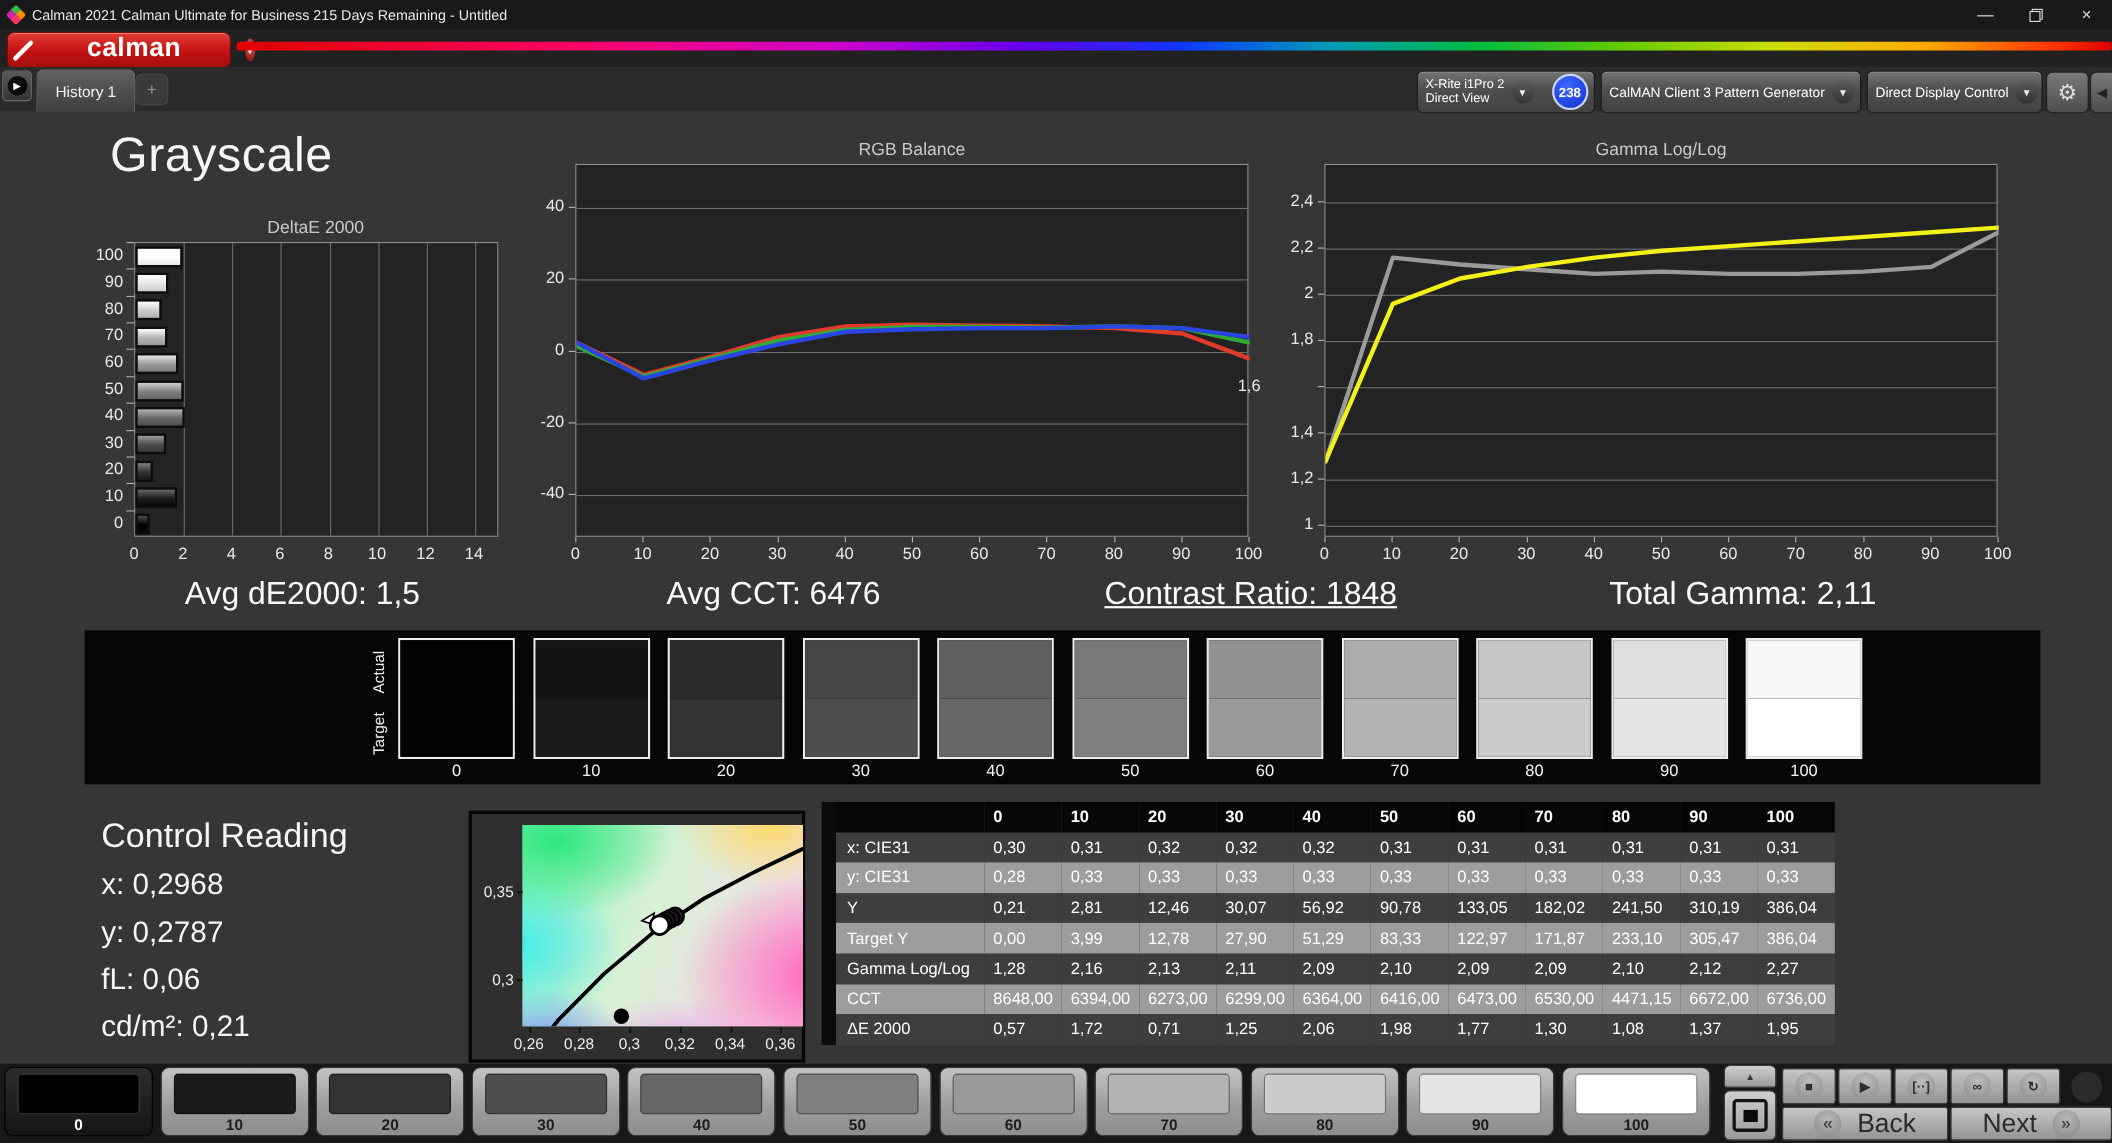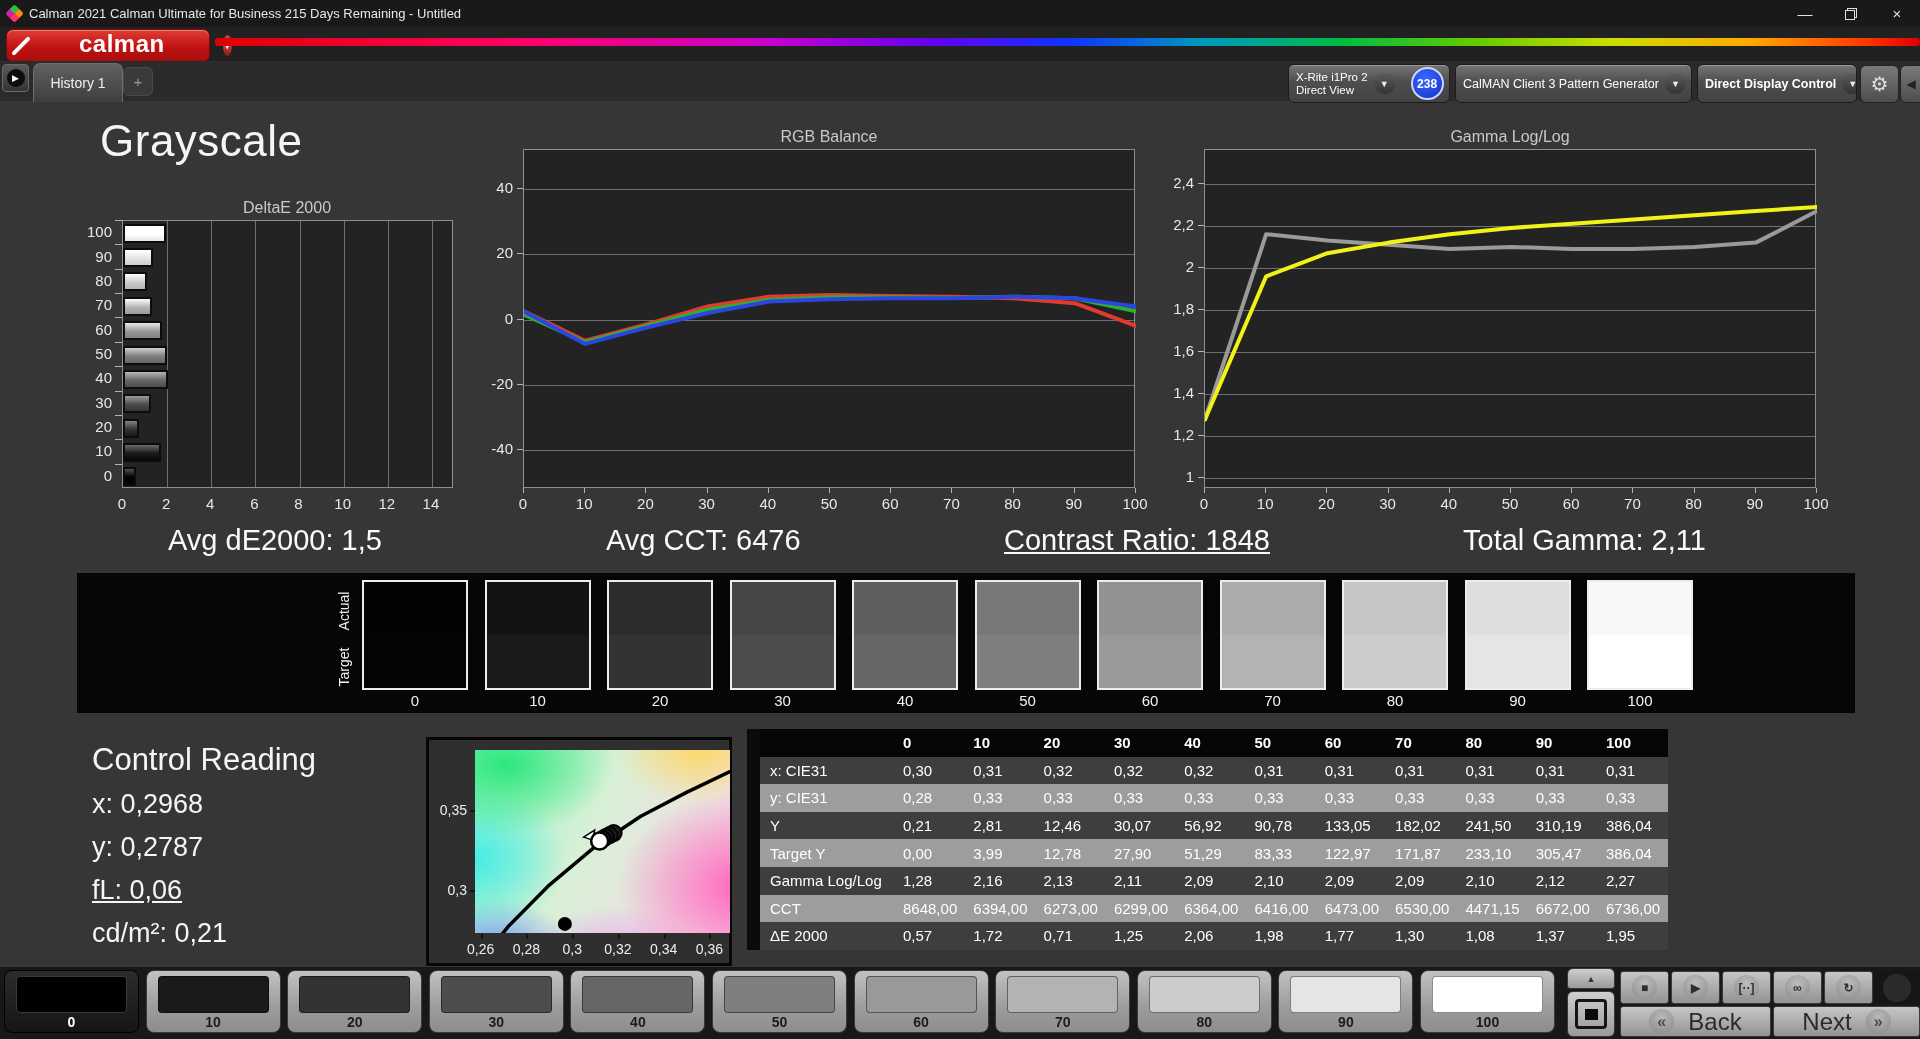--- a/index.html
+++ b/index.html
@@ -162,21 +162,21 @@
       <span class="drop-text2"><span>X-Rite i1Pro 2</span><br><span>Direct View</span></span>
       <span class="drop-caret">▼</span>
       <span id="meter-sep"></span>
       <span id="meter-badge">238</span>
     </div>
     <div class="drop-box" style="left:1455px;width:235px;">
       <span class="stripe" id="pat-stripe" style="background: rgb(46, 213, 46);"></span>
       <span class="drop-text">CalMAN Client 3 Pattern Generator</span>
       <span class="drop-caret">▼</span>
     </div>
-    <div class="drop-box" style="left:1697px;width:158px;font-weight:bold;">
+    <div class="drop-box" style="left:1697px;width:158px;">
       <span class="stripe" id="disp-stripe" style="background: rgb(242, 226, 0);"></span>
       <span class="drop-text">Direct Display Control</span>
       <span class="drop-caret">▼</span>
     </div>
     <div id="gear-btn">
         <span>⚙</span>
       </div>
     <div id="edge-btn">
         <span>◀</span>
       </div>
@@ -298,21 +298,21 @@
         </svg>
       </div>
       <div class="tick r" style="left: 1140px; top: 173.689px; width: 54px;">2,4</div>
       <div class="dash" style="left: 1198px; top: 182.689px; width: 6px; height: 1px;"></div>
       <div class="tick r" style="left: 1140px; top: 215.801px; width: 54px;">2,2</div>
       <div class="dash" style="left: 1198px; top: 224.801px; width: 6px; height: 1px;"></div>
       <div class="tick r" style="left: 1140px; top: 257.913px; width: 54px;">2</div>
       <div class="dash" style="left: 1198px; top: 266.913px; width: 6px; height: 1px;"></div>
       <div class="tick r" style="left: 1140px; top: 300.025px; width: 54px;">1,8</div>
       <div class="dash" style="left: 1198px; top: 309.025px; width: 6px; height: 1px;"></div>
-      <div class="tick r" style="left: 1140px; top: 342.137px; width: 54px;">1,6</div>
+      <div class="tick r" style="left: 1092px; top: 342.137px; width: 54px;">1,6</div>
       <div class="dash" style="left: 1198px; top: 351.137px; width: 6px; height: 1px;"></div>
       <div class="tick r" style="left: 1140px; top: 384.248px; width: 54px;">1,4</div>
       <div class="dash" style="left: 1198px; top: 393.248px; width: 6px; height: 1px;"></div>
       <div class="tick r" style="left: 1140px; top: 426.36px; width: 54px;">1,2</div>
       <div class="dash" style="left: 1198px; top: 435.36px; width: 6px; height: 1px;"></div>
       <div class="tick r" style="left: 1140px; top: 468.472px; width: 54px;">1</div>
       <div class="dash" style="left: 1198px; top: 477.472px; width: 6px; height: 1px;"></div>
       <div class="tick c" style="left: 1184px; top: 495px; width: 40px;">0</div>
       <div class="dash" style="left: 1204px; top: 488px; width: 1px; height: 5px;"></div>
       <div class="tick c" style="left: 1245.2px; top: 495px; width: 40px;">10</div>
@@ -398,21 +398,21 @@
       <div class="strip-swatch" style="left: 1510px;">
         <div class="half" style="top: 0px; background: rgb(248, 248, 248);"></div>
         <div class="half" style="top: 50%; background: rgb(255, 255, 255);"></div>
       </div>
       <div class="strip-label" style="left: 1510px;">100</div>
     </div>
 
   <div class="cr-title">Control Reading</div>
   <div class="cr-line" style="top:789px;">x: 0,2968</div>
   <div class="cr-line" style="top:832px;">y: 0,2787</div>
-  <div class="cr-line" style="top:875px;text-decoration:underline;">fL: 0,06</div>
+  <div class="cr-line" style="top:875px;">fL: 0,06</div>
   <div class="cr-line" style="top:918px;">cd/m²: 0,21</div>
 
   <div id="cie-panel">
       <div class="cie-plot">
         <svg width="255" height="183" viewBox="0 0 255 183" style="position:absolute;left:0;top:0">
           <polyline points="1.1,216.6 33.2,176.6 74.3,135.1 120.1,96.7 165.8,66.3 211.5,42.4 255.0,21.6" fill="none" stroke="#000" stroke-width="3.5" stroke-linejoin="round" stroke-linecap="round"></polyline>
           <circle cx="138.64125560538116" cy="83.1004366812227" r="8" fill="#1c1c1c" stroke="#000" stroke-width="2"></circle>
           <circle cx="134.64125560538116" cy="85.1004366812227" r="8" fill="#1c1c1c" stroke="#000" stroke-width="2"></circle>
           <circle cx="130.64125560538116" cy="87.1004366812227" r="8" fill="#1c1c1c" stroke="#000" stroke-width="2"></circle>
           <circle cx="127.64125560538116" cy="89.1004366812227" r="8" fill="#1c1c1c" stroke="#000" stroke-width="2"></circle>

